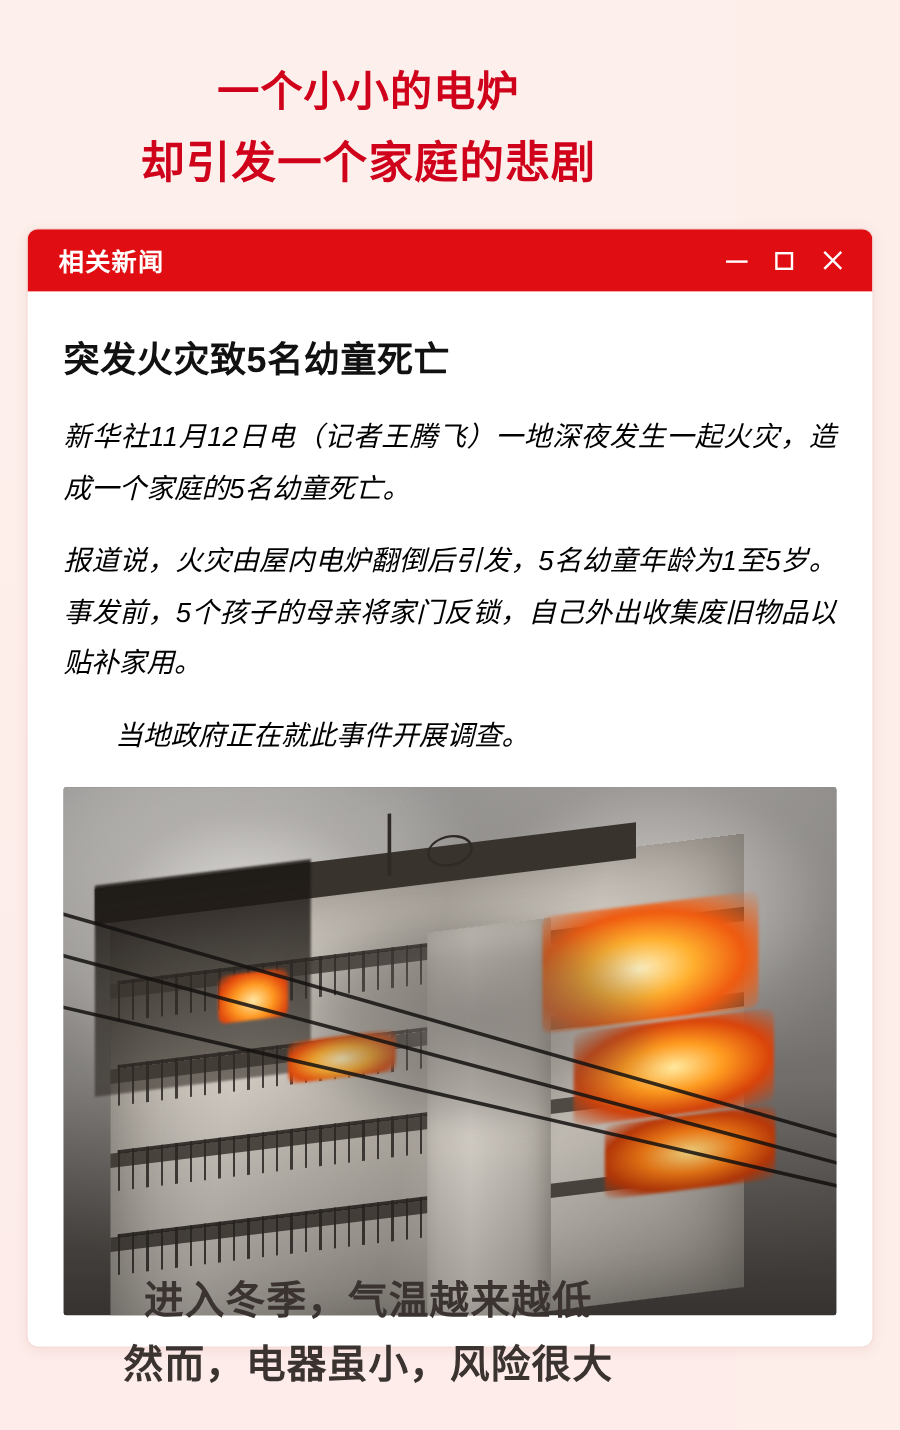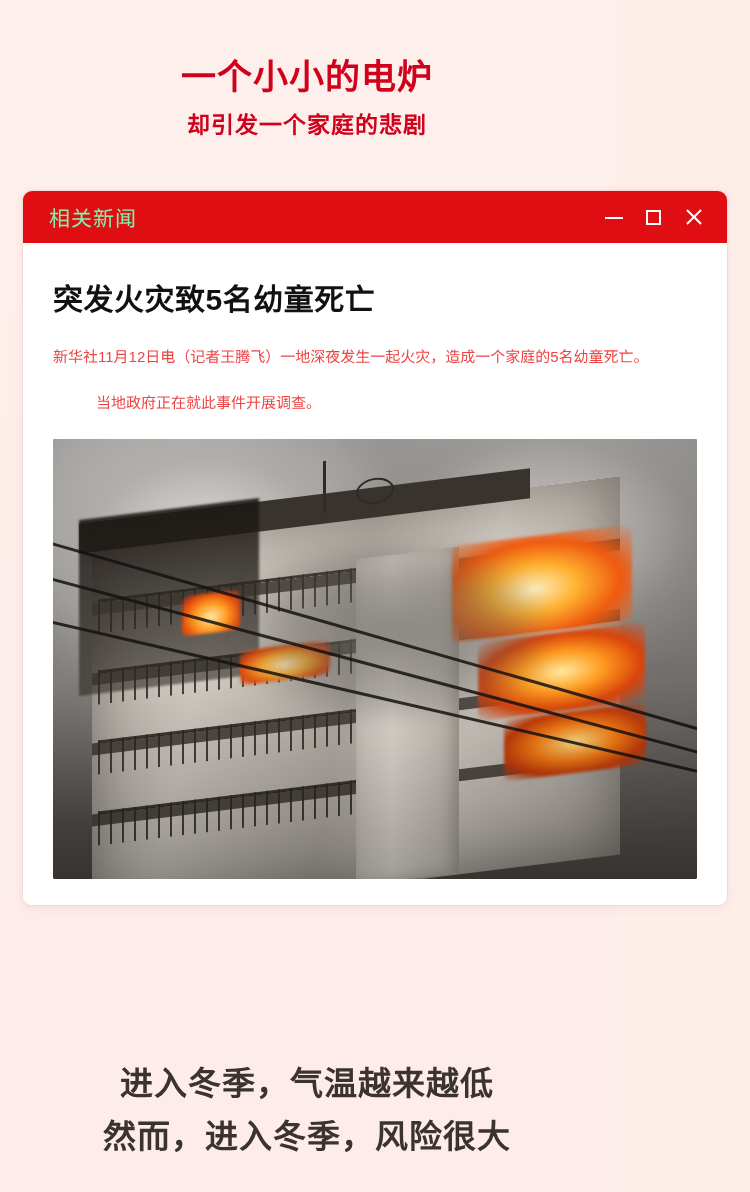--- a/index.html
+++ b/index.html
@@ -29,21 +29,21 @@
     color: #d0021b;
     font-weight: bold;
     line-height: 1.45;
     letter-spacing: 1px;
   }
   .headline .line1 {
     font-size: 35px;
     display: block;
   }
   .headline .line2 {
-    font-size: 23px;
+    font-size: 37px;
     display: block;
     margin-top: 6px;
   }
 
   
   .window {
     position: absolute;
     left: 22px;
     top: 190px;
     width: 706px;
@@ -58,23 +58,23 @@
   .titlebar {
     height: 52px;
     background: #e00e12;
     display: flex;
     align-items: center;
     justify-content: space-between;
     padding: 0 22px 0 26px;
     box-sizing: border-box;
   }
   .titlebar-title {
-    color: #86efac;
+    color: #ffffff;
     font-size: 21px;
-    font-weight: normal;
+    font-weight: bold;
     letter-spacing: 1px;
   }
   .window-controls {
     display: flex;
     align-items: center;
     gap: 18px;
   }
   .wc {
     width: 22px;
     height: 22px;
@@ -120,25 +120,26 @@
 
   .article-title {
     font-size: 30px;
     font-weight: bold;
     color: #111111;
     margin: 0 0 24px 0;
     letter-spacing: 0.5px;
   }
 
   .article-p {
-    font-size: 15px;
+    font-size: 23px;
     line-height: 1.85;
-    color: #ef4444;
+    color: #000000;
     margin: 0 0 18px 0;
     text-align: justify;
+    font-style: italic;
   }
   .article-p:last-of-type {
     margin-bottom: 22px;
     margin-left: 43px;
   }
 
   
   .photo {
     width: 100%;
     height: 440px;
@@ -347,20 +348,21 @@
       <div class="window-controls">
         <div class="wc wc-min"></div>
         <div class="wc wc-max"></div>
         <div class="wc wc-close"></div>
       </div>
     </div>
 
     <div class="window-body">
       <h1 class="article-title">突发火灾致5名幼童死亡</h1>
       <p class="article-p">新华社11月12日电（记者王腾飞）一地深夜发生一起火灾，造成一个家庭的5名幼童死亡。</p>
+      <p class="article-p">报道说，火灾由屋内电炉翻倒后引发，5名幼童年龄为1至5岁。事发前，5个孩子的母亲将家门反锁，自己外出收集废旧物品以贴补家用。</p>
       <p class="article-p">当地政府正在就此事件开展调查。</p>
 
       <div class="photo" role="img">
         <div class="sky"></div>
         <div class="smoke-a"></div>
         <div class="smoke-b"></div>
         <div class="building"></div>
         <div class="roofslab"></div>
         <div class="dark-left"></div>
         <div class="floor f1"></div>
@@ -383,16 +385,16 @@
         <div class="wire w1"></div>
         <div class="wire w2"></div>
         <div class="wire w3"></div>
         <div class="photo-shade"></div>
       </div>
     </div>
   </div>
 
   <div class="bottom-text">
     <span class="bl">进入冬季，气温越来越低</span>
-    <span class="bl">然而，进入冬季，风险很大</span>
+    <span class="bl">然而，电器虽小，风险很大</span>
   </div>
 
 </div>
 
 </body></html>

